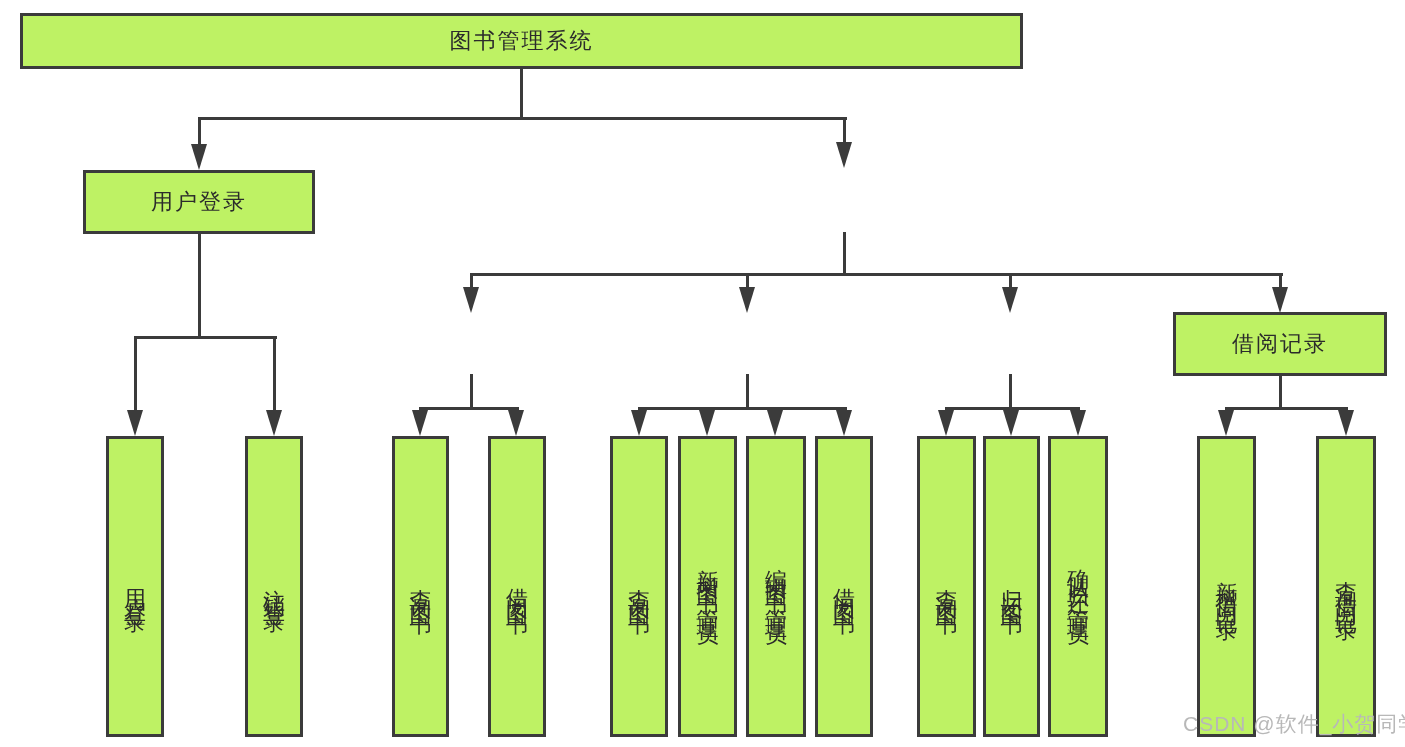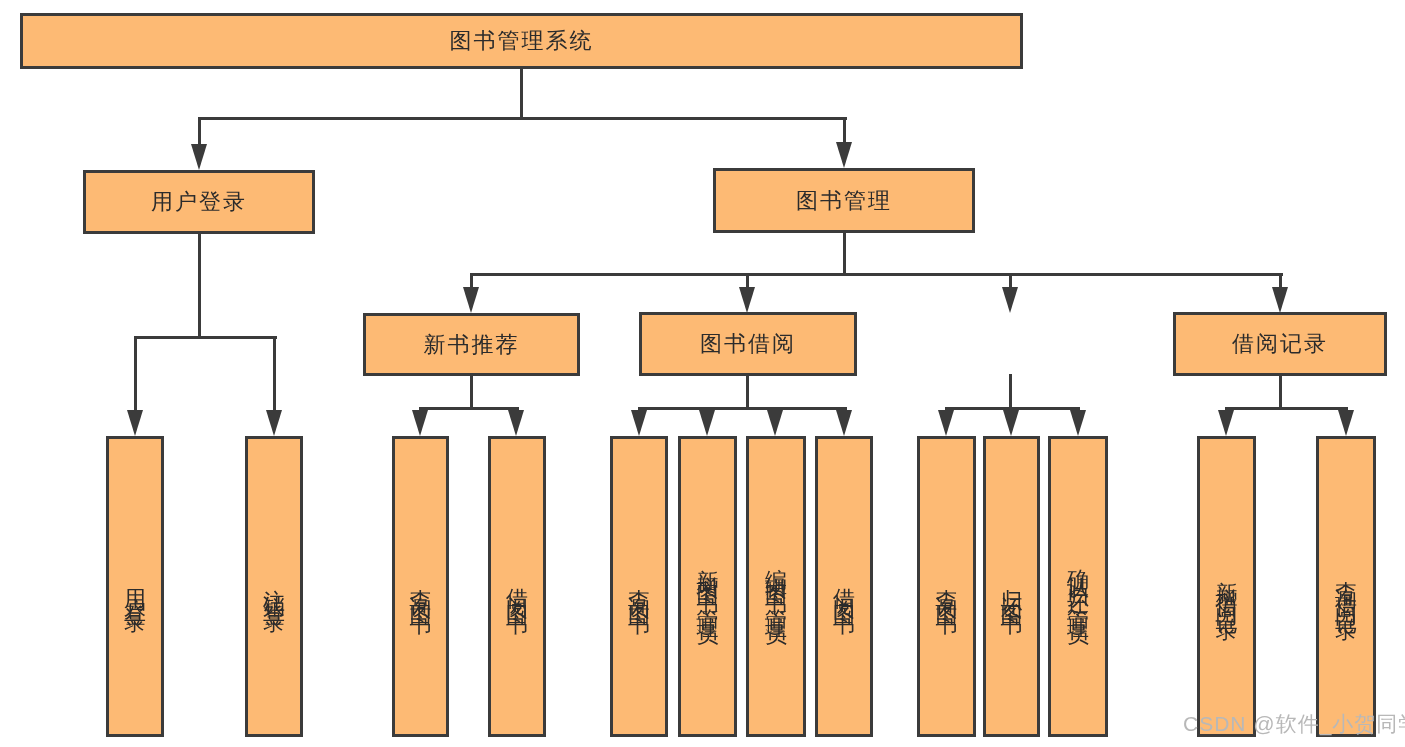--- a/index.html
+++ b/index.html
@@ -9,21 +9,21 @@
     --bg:#ffffff;
   }
   html,body{margin:0;padding:0;background:var(--bg);}
   .canvas{
     position:relative;width:1405px;height:747px;background:var(--bg);
     font-family:"Liberation Sans","DejaVu Sans",sans-serif;color:var(--text);
     overflow:hidden;
   }
   .box{
     position:absolute;box-sizing:border-box;border:3px solid var(--line);
-    background:#fdba74;display:flex;align-items:center;justify-content:center;
+    background:#bef264;display:flex;align-items:center;justify-content:center;
     font-size:22px;letter-spacing:2px;color:var(--text);
   }
   .vbox{
     writing-mode:vertical-rl;text-orientation:mixed;
     letter-spacing:8px;font-size:22px;padding:6px 0;
   }
   .vl{position:absolute;width:3px;background:var(--line);}
   .hl{position:absolute;height:3px;background:var(--line);}
   .ar{
     position:absolute;width:0;height:0;
@@ -99,30 +99,21 @@
   <div class="vl" style="left:1345px;top:407px;height:10px"></div>
   <div class="ar" style="left:1338px;top:410px"></div>
 
   <div class="box" style="left:20px;top:13px;width:1003px;height:56px">
     <span>图书管理系统</span>
   </div>
 
   <div class="box" style="left:83px;top:170px;width:232px;height:64px">
     <span>用户登录</span>
   </div>
-  <div class="box" style="left:713px;top:168px;width:262px;height:65px">
-    <span>图书管理</span>
-  </div>
 
-  <div class="box" style="left:363px;top:313px;width:217px;height:63px">
-    <span>新书推荐</span>
-  </div>
-  <div class="box" style="left:639px;top:312px;width:218px;height:64px">
-    <span>图书借阅</span>
-  </div>
   <div class="box" style="left:1173px;top:312px;width:214px;height:64px">
     <span>借阅记录</span>
   </div>
 
   <div class="box vbox" style="left:106px;top:436px;width:58px;height:301px">
     <span>用户登录</span>
   </div>
   <div class="box vbox" style="left:245px;top:436px;width:58px;height:301px">
     <span>注销登录</span>
   </div>

